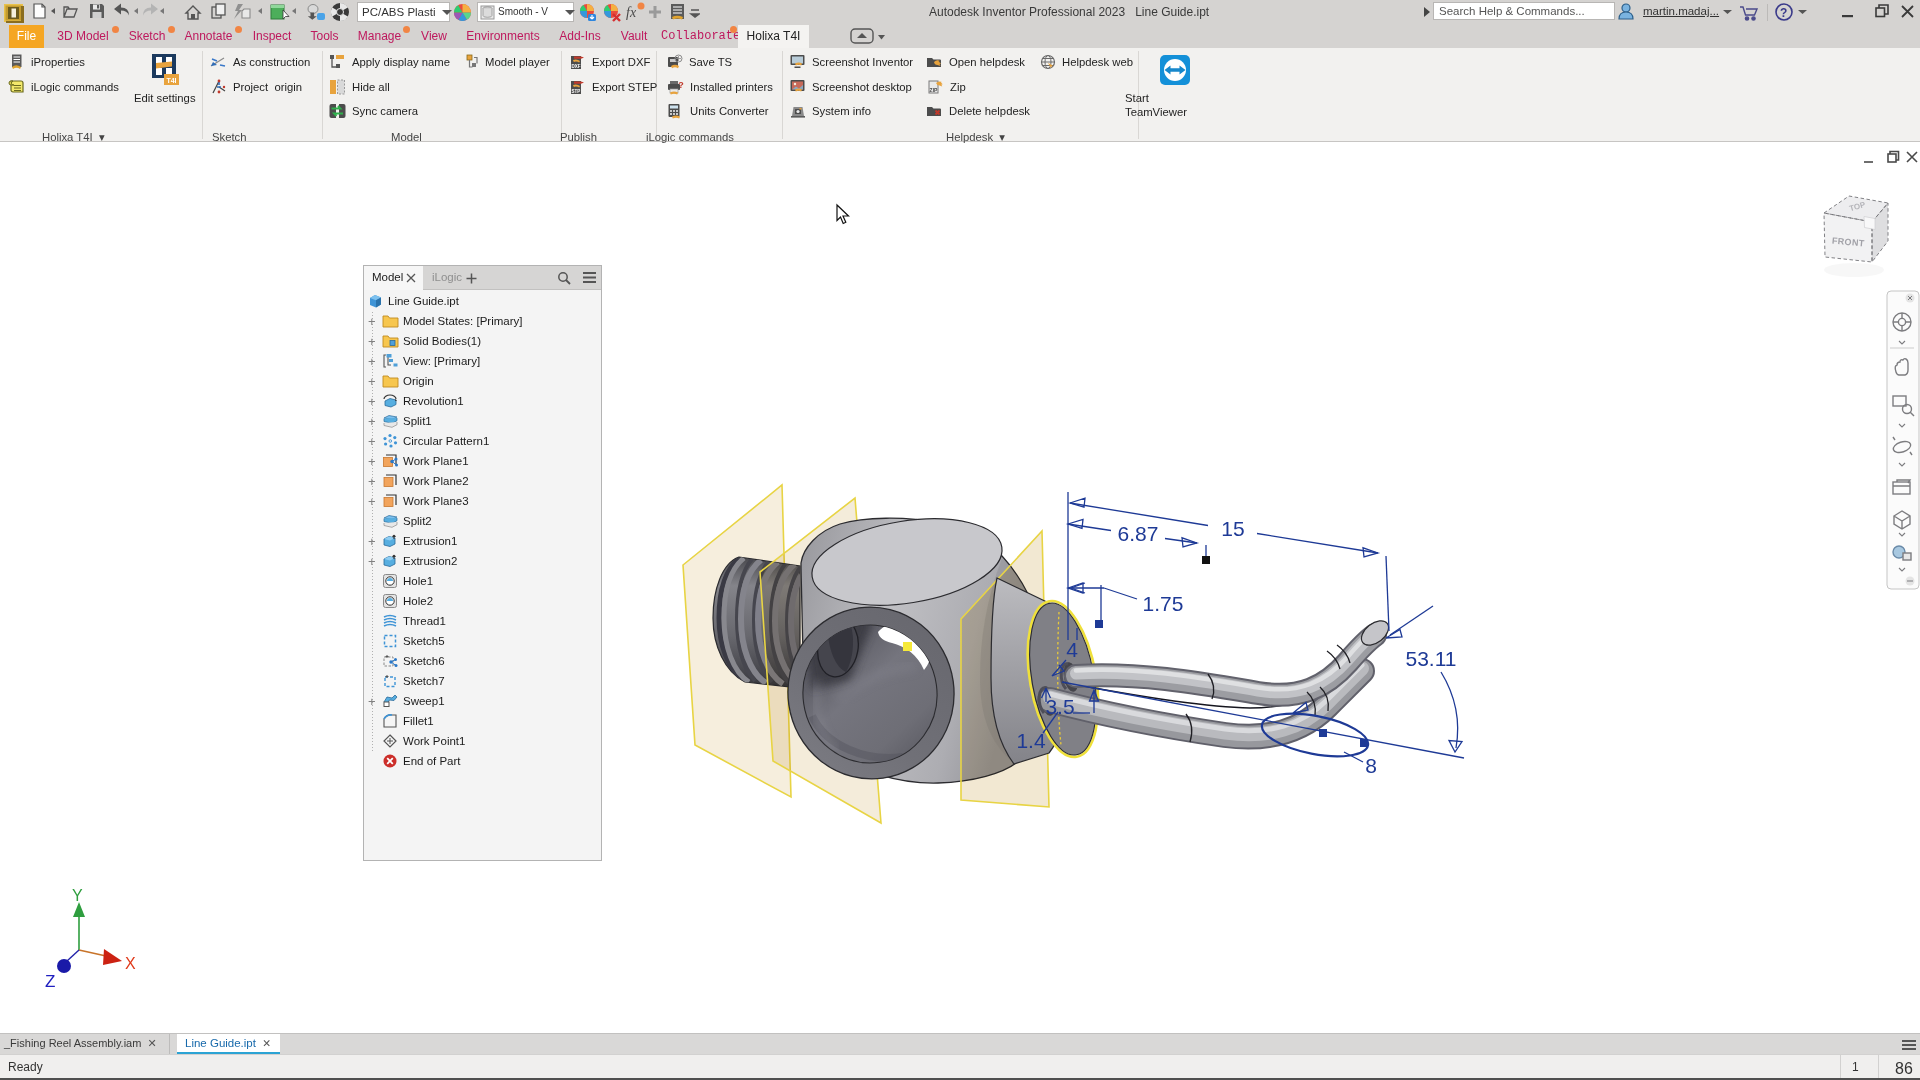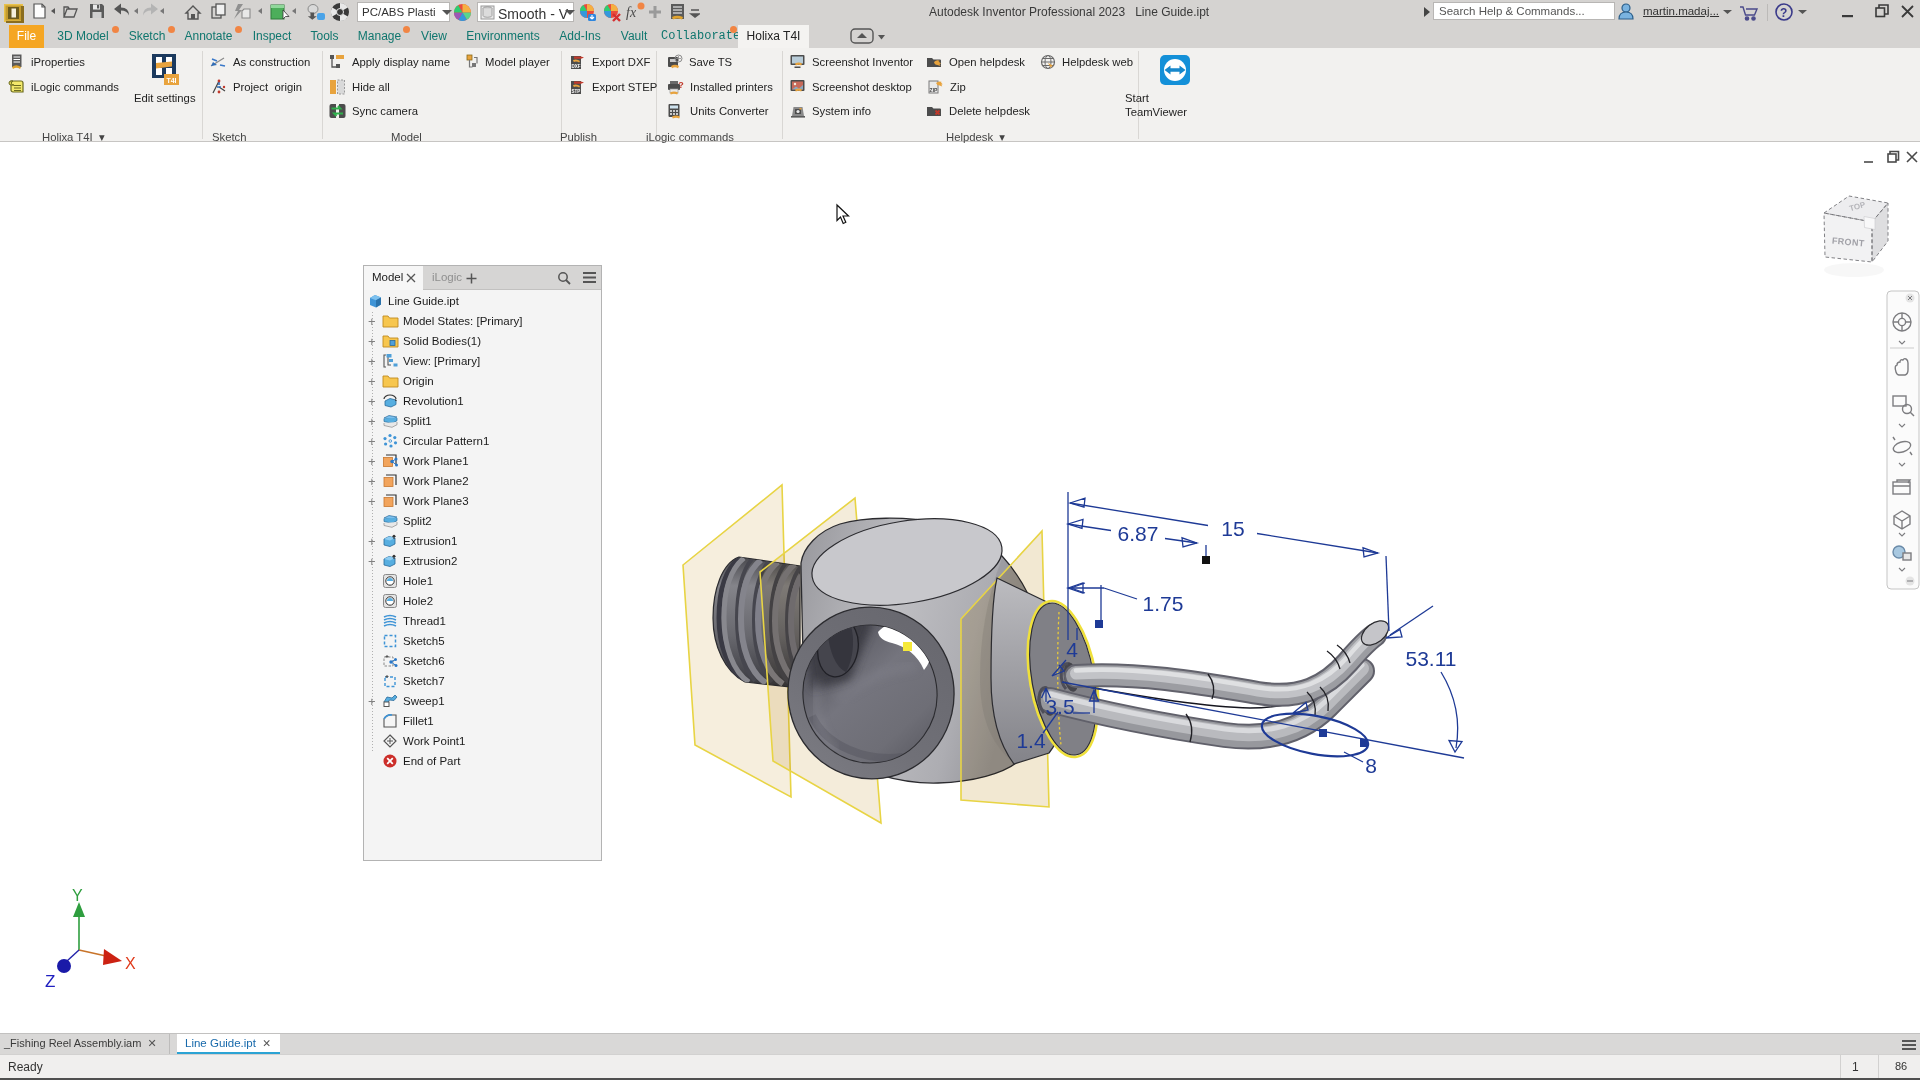--- a/index.html
+++ b/index.html
@@ -2,21 +2,21 @@
 <html><head>
 <meta charset="utf-8">
 <style>
   * { margin:0; padding:0; box-sizing:border-box; }
   html,body { width:1920px; height:1080px; overflow:hidden; font-family:"Liberation Sans", sans-serif; }
   #app { position:relative; width:1920px; height:1080px; background:#fff; }
   .abs { position:absolute; }
   
   #titlebar { position:absolute; left:0; top:0; width:1920px; height:25px; background:#d5d3d1; }
   #tabrow  { position:absolute; left:0; top:25px; width:1920px; height:23px; background:#d5d3d1; }
-  .tab { position:absolute; top:0; height:23px; font-size:12px; color:#0f766e; text-align:center; line-height:23px; }
+  .tab { position:absolute; top:0; height:23px; font-size:12px; color:#be185d; text-align:center; line-height:23px; }
   .dot { position:absolute; width:7px; height:7px; border-radius:50%; background:#f18544; top:1px; }
   
   #ribbon { position:absolute; left:0; top:48px; width:1920px; height:94px; background:#f2f1ef; border-bottom:1px solid #c7c5c3; }
   .rsep { position:absolute; top:3px; width:1px; height:88px; background:#d9d7d4; }
   .rbtn { position:absolute; height:16px; display:flex; align-items:center; font-size:11.3px; color:#232323; white-space:nowrap; }
   .rbtn svg { margin-right:6px; flex:none; }
   .glabel { position:absolute; top:83px; height:13px; font-size:11.3px; color:#444; white-space:nowrap; }
   
   #canvas { position:absolute; left:0; top:143px; width:1920px; height:890px; background:#ffffff; }
   
@@ -82,21 +82,21 @@
         <path d="M1 1 l5 5 5 -5 z" fill="#555"></path>
       </svg>
     <svg class="abs" style="left:453px;top:3px" width="19" height="19" viewBox="0 0 19 19">
         <circle cx="9.5" cy="9.5" r="8.5" fill="#e84c3d"></circle>
         <path d="M9.5 1 a8.5 8.5 0 0 1 8.5 8.5 h-8.5 z" fill="#f5b041"></path>
         <path d="M18 9.5 a8.5 8.5 0 0 1 -4.2 7.3 l-4.3 -7.3 z" fill="#58d68d"></path>
         <path d="M13.8 16.8 a8.5 8.5 0 0 1 -8.6 0 l4.3 -7.3 z" fill="#3498db"></path>
         <path d="M5.2 16.8 a8.5 8.5 0 0 1 -4.2 -7.3 h8.5 z" fill="#9b59b6"></path>
         <path d="M1 9.5 a8.5 8.5 0 0 1 4.2 -7.3 l4.3 7.3 z" fill="#2ecc71"></path>
       </svg>
-    <div class="abs" style="left:477px;top:2px;width:97px;height:20px;background:#fff;border:1px solid #b8b6b4;font-size:14px;color:#333;padding:3px 3px 0 20px;white-space:nowrap;overflow:hidden;">Smooth - V</div>
+    <div class="abs" style="left:477px;top:2px;width:97px;height:20px;background:#fff;border:1px solid #b8b6b4;font-size:10px;color:#333;padding:3px 3px 0 20px;white-space:nowrap;overflow:hidden;">Smooth - V</div>
     <svg class="abs" style="left:480px;top:5px" width="15" height="15" viewBox="0 0 15 15">
         <rect x="1" y="1" width="13" height="13" fill="#e9e9e9" stroke="#9a9a9a"></rect>
         <ellipse cx="7.5" cy="3.5" rx="4.5" ry="1.8" fill="#c9c9c9" stroke="#8a8a8a" stroke-width="0.7"></ellipse>
         <path d="M3 3.5 v7 a4.5 1.8 0 0 0 9 0 v-7" fill="#dcdcdc" stroke="#8a8a8a" stroke-width="0.7"></path>
       </svg>
     <svg class="abs" style="left:564px;top:9px" width="12" height="8" viewBox="0 0 12 8">
         <path d="M1 1 l5 5 5 -5 z" fill="#555"></path>
       </svg>
     <svg class="abs" style="left:578px;top:3px" width="44" height="20" viewBox="0 0 44 20">
       <g>
@@ -905,16 +905,16 @@
     <svg class="abs" style="left:1901px;top:5px" width="16" height="12" viewBox="0 0 16 12">
         <path d="M1 2 H15 M1 6 H15 M1 10 H15" stroke="#555" stroke-width="1.8"></path>
       </svg>
   </div>
 
   <div id="statusbar">
     <div class="abs" style="left:8px;top:5px;font-size:12px;color:#333;">Ready</div>
     <div class="abs" style="left:1840px;top:0;width:1px;height:23px;background:#d2d1d0;"></div>
     <div class="abs" style="left:1852px;top:5px;font-size:12px;color:#333;">1</div>
     <div class="abs" style="left:1878px;top:0;width:1px;height:23px;background:#d2d1d0;"></div>
-    <div class="abs" style="left:1895px;top:5px;font-size:11px;color:#333;">86</div>
+    <div class="abs" style="left:1895px;top:5px;font-size:16px;color:#333;">86</div>
   </div>
 
 </div>
 
 </body></html>

